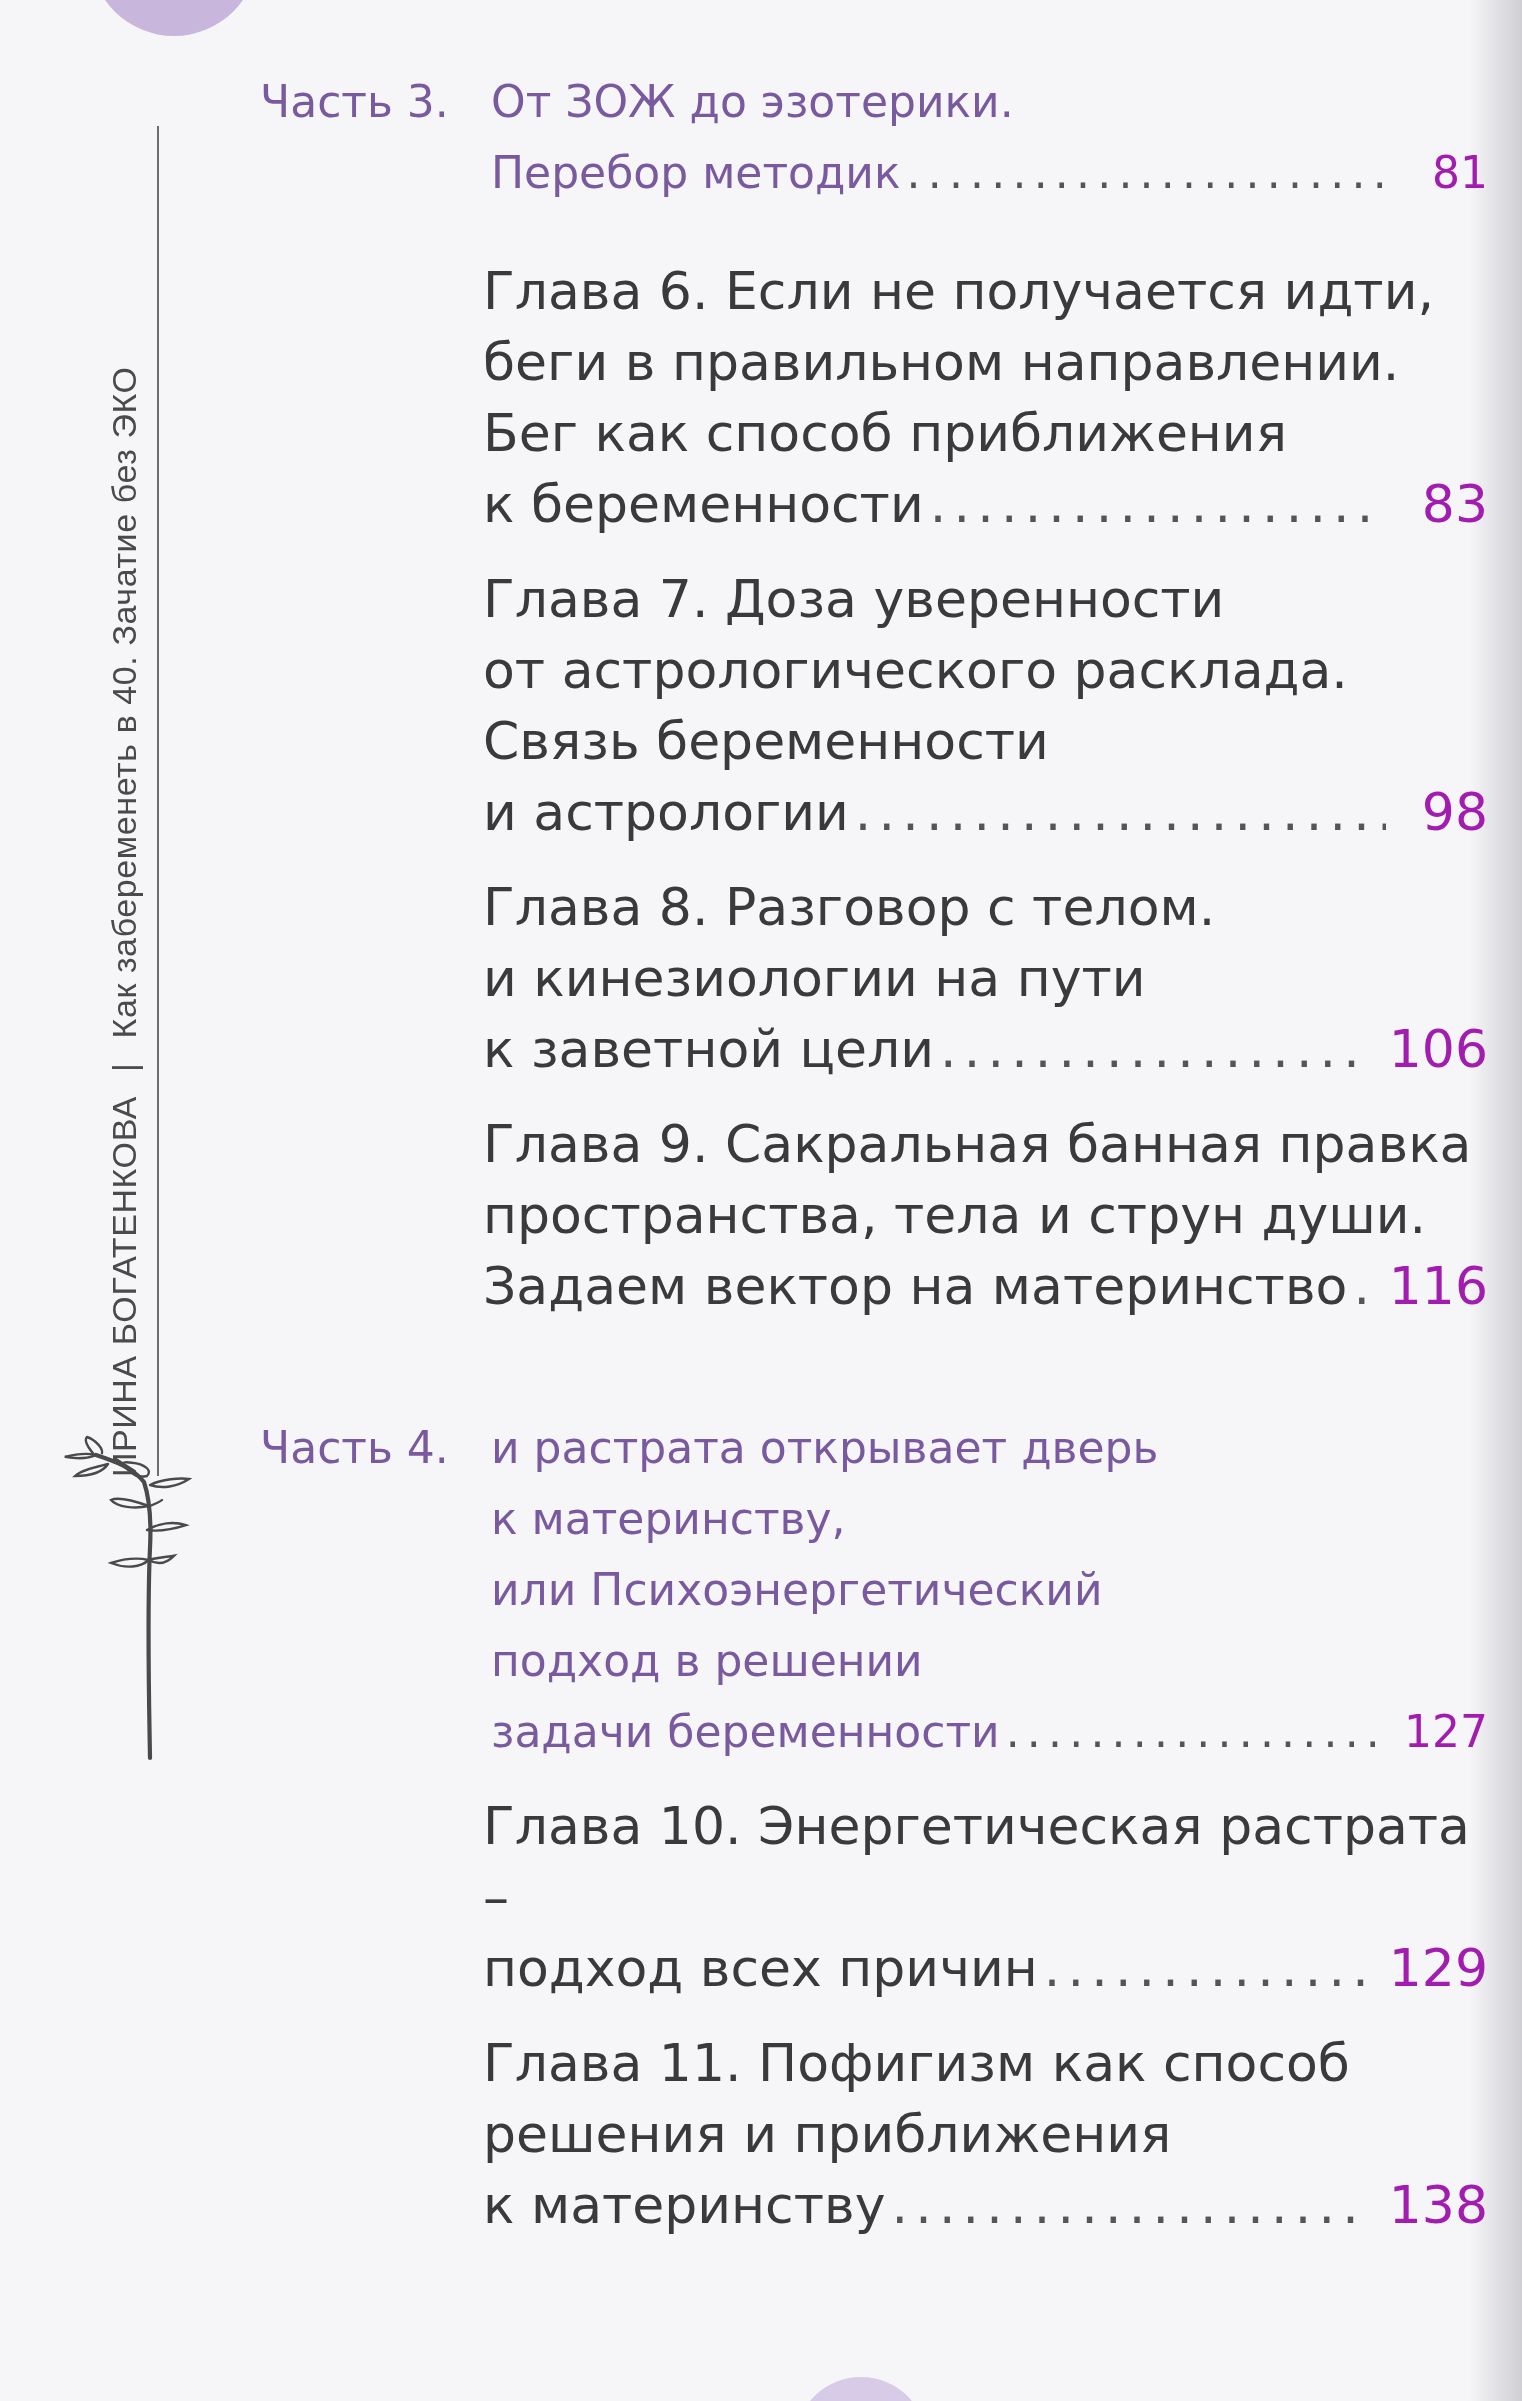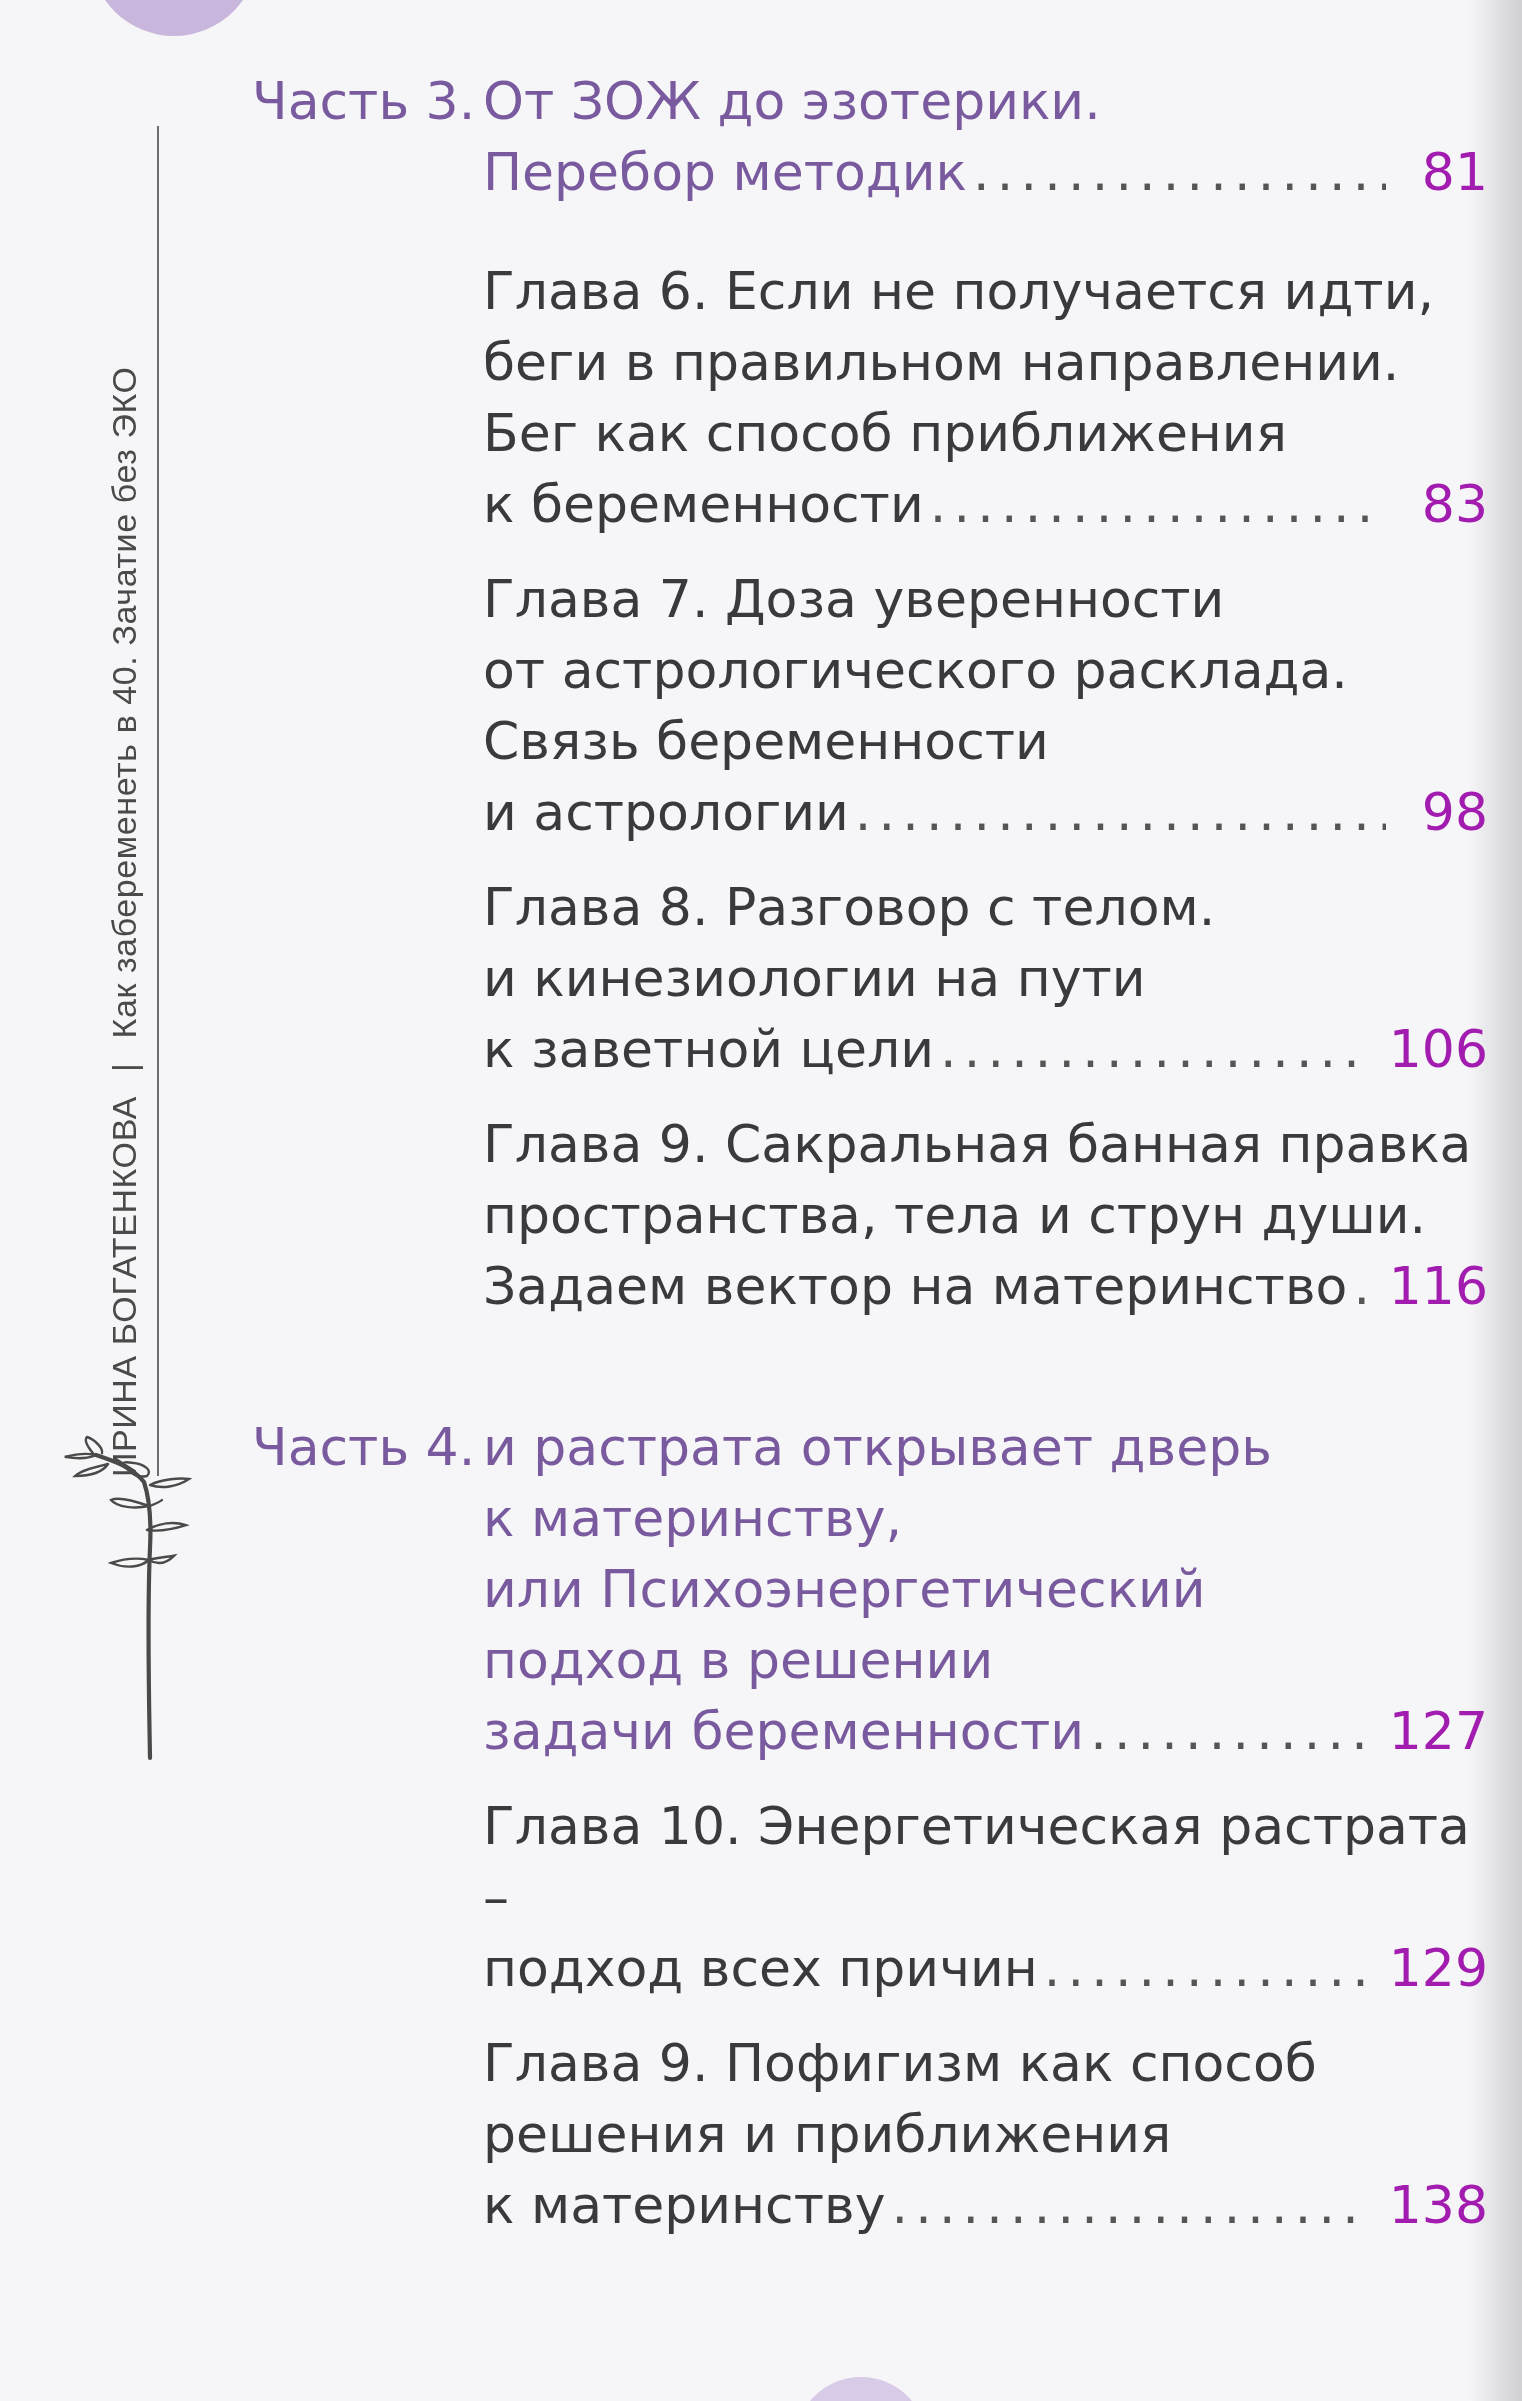--- a/index.html
+++ b/index.html
@@ -28,22 +28,23 @@
     font-family: "Liberation Sans", sans-serif; letter-spacing: 0.6px;
   }
   .spine .sep { margin: 0 24px; }
   .spine-line {
     position: absolute; left: 157px; top: 126px; width: 1.8px; height: 1350px;
     background: #6d6d6d;
   }
   .plant { position: absolute; left: 60px; top: 1350px; }
   .toc { position: absolute; left: 252px; top: 66px; width: 1236px; }
   .part {
-    color: #7a5a9e; font-size: 52px; line-height: 71px;
+    color: #7a5a9e; font-size: 44px; line-height: 71px;
     position: relative;
+    margin-left: 8px;
   }
   .part .prefix { position: absolute; left: 0; top: 0; }
   .part .body { margin-left: 231px; }
   .chapter {
     margin-left: 231px; font-size: 52px; line-height: 71px;
     color: #3a3a3c;
   }
   .row { display: flex; align-items: baseline; }
   .row .txt { white-space: nowrap; }
   .row .dots {
@@ -171,21 +172,21 @@
     <div class="row">
       <span class="txt">подход всех причин</span>
       <span class="dots">........................................</span>
       <span class="num">129</span>
     </div>
   </div>
 
   <div class="gap-m"></div>
 
   <div class="chapter">
-    <div>Глава 9. Пофигизм как способ</div>
+    <div>Глава 11. Пофигизм как способ</div>
     <div>решения и приближения</div>
     <div class="row">
       <span class="txt">к материнству</span>
       <span class="dots">........................................</span>
       <span class="num">138</span>
     </div>
   </div>
 
 </div>
 

